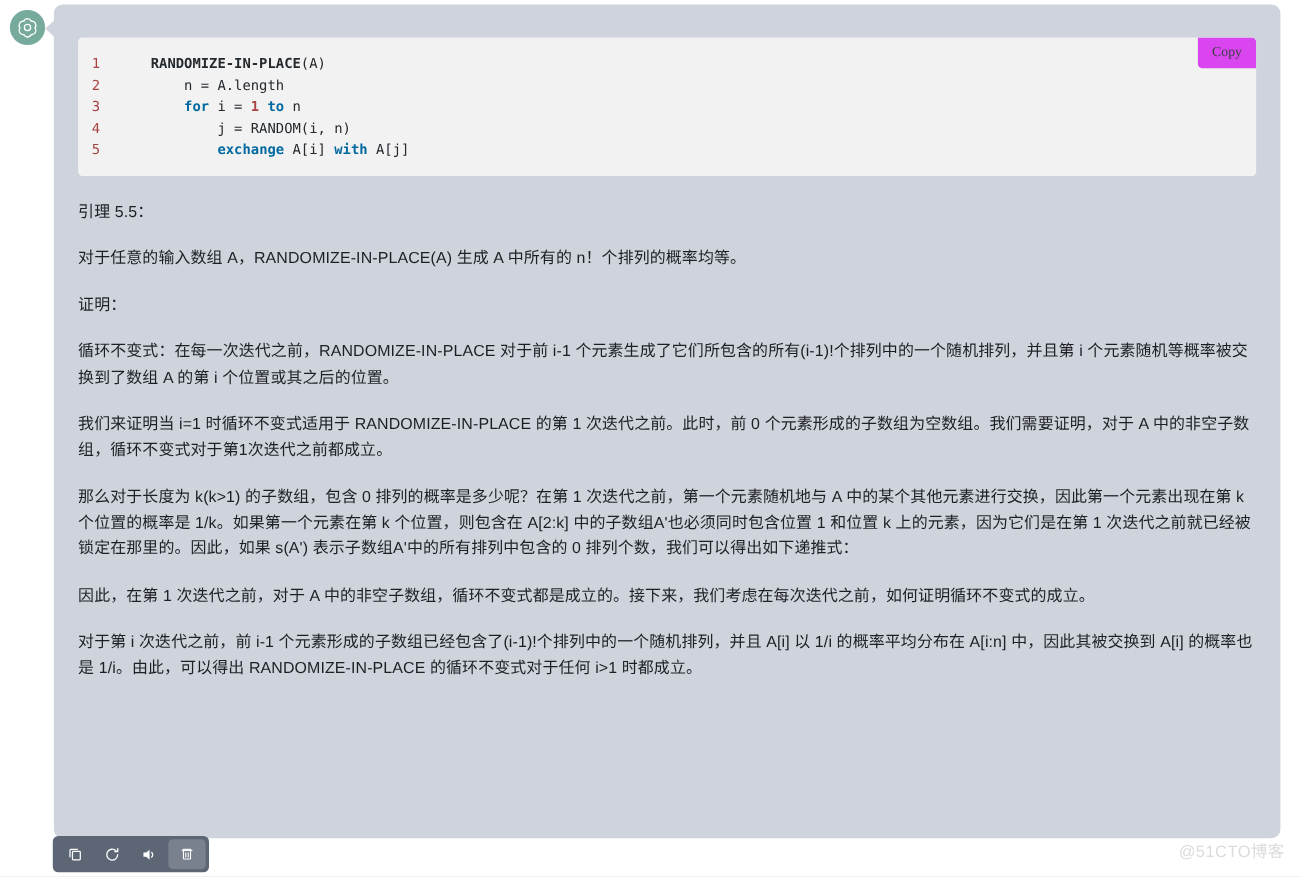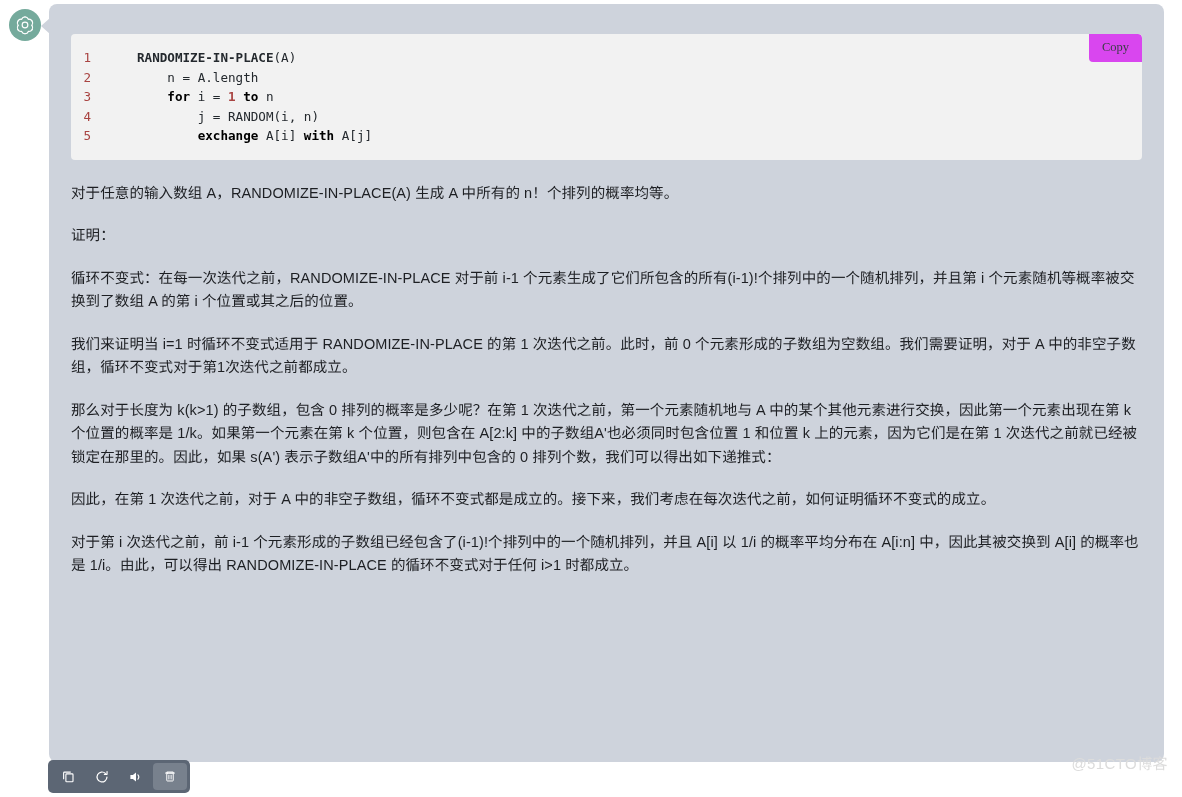--- a/index.html
+++ b/index.html
@@ -118,21 +118,21 @@
   .ln {
     width: 34px;
     min-width: 34px;
     text-align: right;
     color: #a94442;
     padding-right: 14px;
     box-sizing: border-box;
     user-select: none;
   }
   .cd { color: #24292e; white-space: pre; padding-left: 32px; }
-  .kw  { color: #000000; font-weight: bold; }
+  .kw  { color: #0369a1; font-weight: bold; }
   .num { color: #a94442; font-weight: bold; }
   .bold-id { font-weight: bold; color: #24292e; }
 
   
   .action-bar {
     position: absolute;
     left: 48px;
     top: 760px;
     height: 33px;
     background: #5c6674;
@@ -154,21 +154,21 @@
     border: none;
     padding: 0;
   }
   .action-btn.active { background: #78818d; }
   .action-btn svg { display: block; }
 
   
   .watermark {
     position: absolute;
     right: 14px;
-    bottom: 24px;
+    bottom: 14px;
     color: #dcdcdc;
     font-size: 15px;
     letter-spacing: 0.4px;
     z-index: 6;
     user-select: none;
   }
 </style>
 </head>
 <body>
 
@@ -198,20 +198,21 @@
     <div class="bubble-tail"></div>
     <div class="bubble">
       <div class="content">
 
 
         <div class="code-block">
           <button class="copy-btn">Copy</button>
           <pre class="code"><div class="code-line"><span class="ln">1</span><span class="cd"><span class="bold-id">RANDOMIZE-IN-PLACE</span>(A)</span></div><div class="code-line"><span class="ln">2</span><span class="cd">    n = A.length</span></div><div class="code-line"><span class="ln">3</span><span class="cd">    <span class="kw">for</span> i = <span class="num">1</span> <span class="kw">to</span> n</span></div><div class="code-line"><span class="ln">4</span><span class="cd">        j = RANDOM(i, n)</span></div><div class="code-line"><span class="ln">5</span><span class="cd">        <span class="kw">exchange</span> A[i] <span class="kw">with</span> A[j]</span></div></pre>
         </div>
 
+        <p class="para">引理 5.5：</p>
         <p class="para">对于任意的输入数组 A，RANDOMIZE-IN-PLACE(A) 生成 A 中所有的 n！个排列的概率均等。</p>
         <p class="para">证明：</p>
         <p class="para">循环不变式：在每一次迭代之前，RANDOMIZE-IN-PLACE 对于前 i-1 个元素生成了它们所包含的所有(i-1)!个排列中的一个随机排列，并且第 i 个元素随机等概率被交换到了数组 A 的第 i 个位置或其之后的位置。</p>
         <p class="para">我们来证明当 i=1 时循环不变式适用于 RANDOMIZE-IN-PLACE 的第 1 次迭代之前。此时，前 0 个元素形成的子数组为空数组。我们需要证明，对于 A 中的非空子数组，循环不变式对于第1次迭代之前都成立。</p>
         <p class="para">那么对于长度为 k(k&gt;1) 的子数组，包含 0 排列的概率是多少呢？在第 1 次迭代之前，第一个元素随机地与 A 中的某个其他元素进行交换，因此第一个元素出现在第 k 个位置的概率是 1/k。如果第一个元素在第 k 个位置，则包含在 A[2:k] 中的子数组A'也必须同时包含位置 1 和位置 k 上的元素，因为它们是在第 1 次迭代之前就已经被锁定在那里的。因此，如果 s(A') 表示子数组A'中的所有排列中包含的 0 排列个数，我们可以得出如下递推式：</p>
         <p class="para">因此，在第 1 次迭代之前，对于 A 中的非空子数组，循环不变式都是成立的。接下来，我们考虑在每次迭代之前，如何证明循环不变式的成立。</p>
         <p class="para">对于第 i 次迭代之前，前 i-1 个元素形成的子数组已经包含了(i-1)!个排列中的一个随机排列，并且 A[i] 以 1/i 的概率平均分布在 A[i:n] 中，因此其被交换到 A[i] 的概率也是 1/i。由此，可以得出 RANDOMIZE-IN-PLACE 的循环不变式对于任何 i&gt;1 时都成立。</p>
 
       </div>
     </div>

